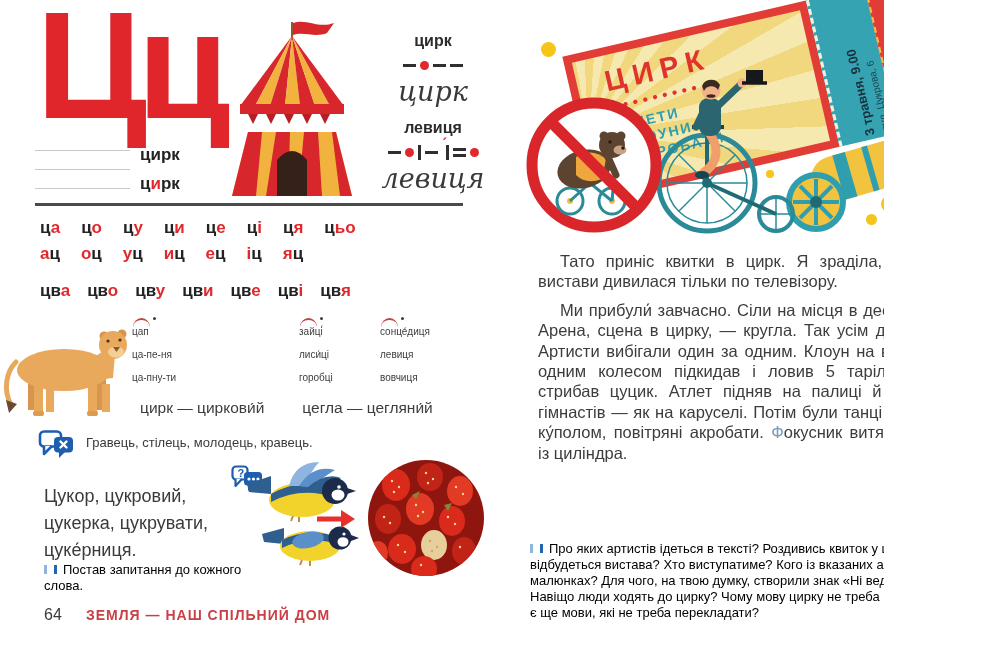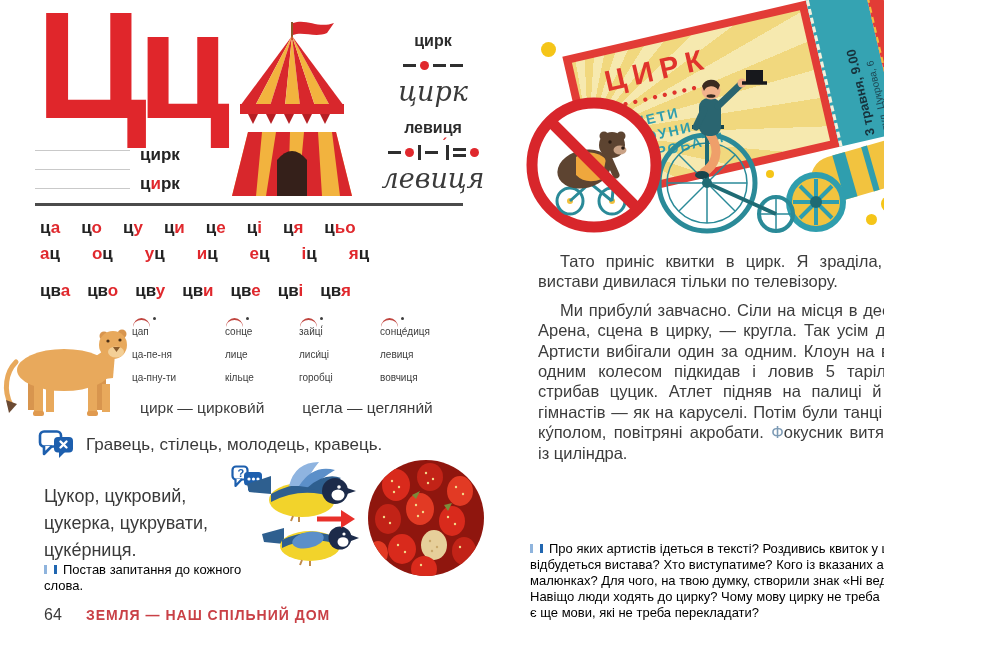--- a/index.html
+++ b/index.html
@@ -24,35 +24,35 @@
   .sch-dot{width:9px;height:9px;border-radius:50%;background:#e0282d;}
   .sch-bar{width:3px;height:15px;background:#2f2f2f;}
   .sch-eq{width:13px;height:9px;border-top:3px solid #2f2f2f;border-bottom:3px solid #2f2f2f;box-sizing:border-box;}
   .sch-dotacc{position:relative;}
   .sch-dotacc::after{content:"´";position:absolute;left:1px;top:-16px;color:#e0282d;font-weight:700;font-size:14px;}
   .cursive{font-family:"DejaVu Serif",serif;font-style:italic;font-size:27px;color:#3a3a3a;margin-top:2px;}
   #divider{left:35px;top:203px;width:428px;height:3px;background:#4b4b4b;}
   
   .syl-row{display:flex;font-size:17px;font-weight:700;}
   #syl-row-0{left:40px;top:218px;gap:21px;}
-  #syl-row-1{left:40px;top:244px;gap:32px;}
+  #syl-row-1{left:40px;top:244px;gap:21px;}
   #syl-row-2{left:40px;top:281px;gap:17px;}
   
   #word-grid{left:132px;top:320px;width:350px;height:72px;font-size:10px;}
   .wg-col{position:absolute;top:0;line-height:23px;}
   .wg-col0{left:0;} .wg-col1{left:93px;} .wg-col2{left:167px;} .wg-col3{left:248px;}
   .wg-word{white-space:nowrap;}
   .arced{position:relative;}
   .arced::before{content:"";position:absolute;left:1px;top:-2px;width:17px;height:7px;
     border-top:2px solid #c0453f;border-radius:50% 50% 0 0/100% 100% 0 0;}
   .arced::after{content:"";position:absolute;left:21px;top:-3px;width:3px;height:3px;border-radius:50%;background:#3d3d3d;}
   #pairs{left:140px;top:399px;display:flex;gap:38px;font-size:15.5px;}
   
   #exercise1{left:38px;top:429px;display:flex;align-items:flex-start;}
-  #exercise1-text{margin-left:10px;margin-top:6px;font-size:17px;color:#3a3a3a;}
+  #exercise1-text{margin-left:10px;margin-top:6px;font-size:13px;color:#3a3a3a;}
   
   #sugar{left:44px;top:483px;font-size:18px;line-height:27px;color:#3a3a3a;}
   
   .footnote{color:#000000;font-size:13px;line-height:16px;}
   #footnote-left{left:44px;top:562px;width:210px;}
   .qmark{display:inline-block;width:7px;height:9px;border-left:3px solid #8fb4dd;border-right:3px solid #2066b0;margin-right:6px;}
   
   #page-num-left{left:44px;top:606px;font-size:16px;color:#3a3a3a;}
   #series-title{left:86px;top:607px;font-size:14px;font-weight:700;color:#c94046;letter-spacing:1px;}
   #page-num-right{left:950px;top:606px;font-size:16px;color:#a21caf;}
@@ -211,25 +211,20 @@
     <polygon points="113,35 120,35 116.5,40" fill="#8a5a2a"></polygon>
     <circle cx="108" cy="29" r="1.6" fill="#4a3018"></circle>
       <circle cx="120" cy="28" r="1.6" fill="#4a3018"></circle>
   </svg>
 
   <div class="abs" id="word-grid">
       <div class="wg-col wg-col0">
         <div class="wg-word arced">цап</div>
         <div class="wg-word">ца-пе-ня</div>
         <div class="wg-word">ца-пну-ти</div>
-      </div>
-      <div class="wg-col wg-col1">
-        <div class="wg-word arced">сонце</div>
-        <div class="wg-word">лице</div>
-        <div class="wg-word">кільце</div>
       </div>
       <div class="wg-col wg-col2">
         <div class="wg-word arced">зайці́</div>
         <div class="wg-word">лиси́ці</div>
         <div class="wg-word">горобці</div>
       </div>
       <div class="wg-col wg-col3">
         <div class="wg-word arced">сонце́диця</div>
         <div class="wg-word">левиця</div>
         <div class="wg-word">вовчиця</div>

